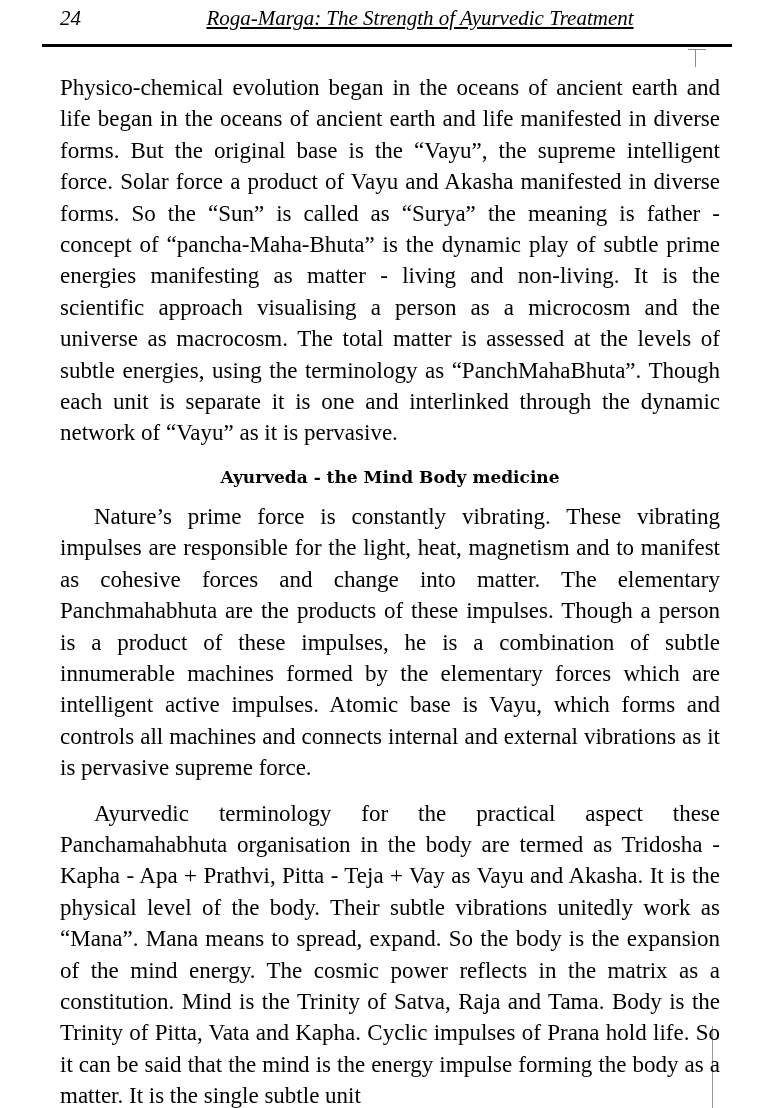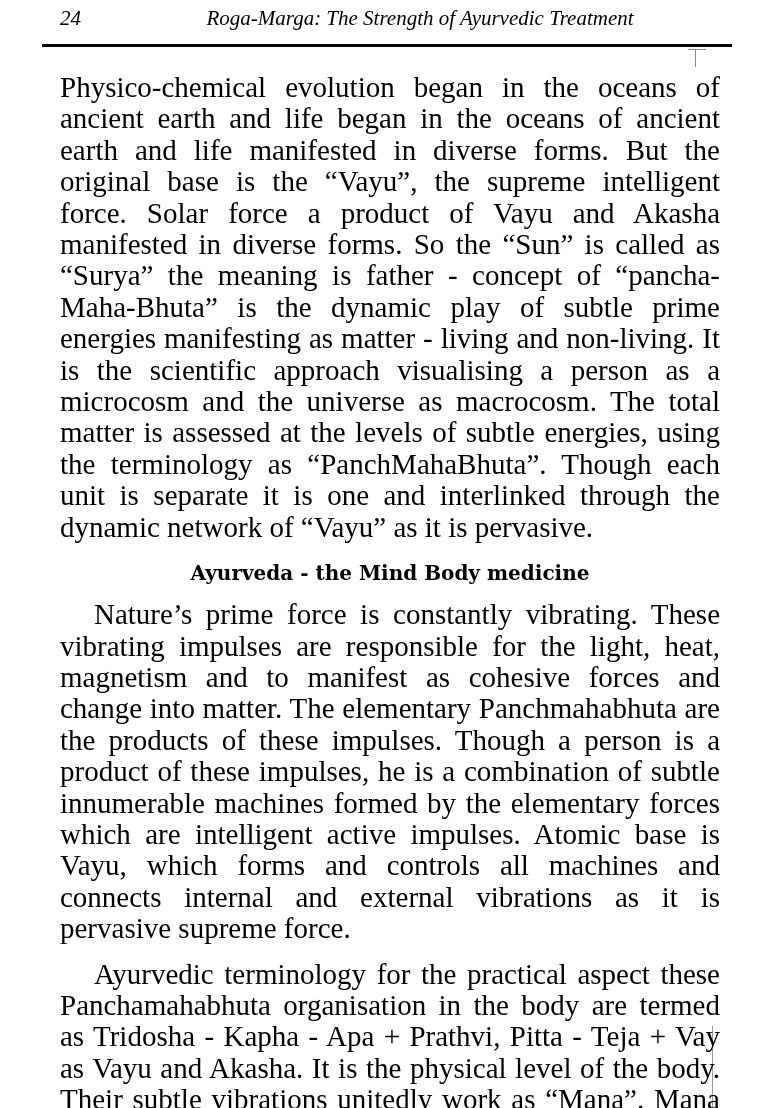--- a/index.html
+++ b/index.html
@@ -37,20 +37,21 @@
     text-align: left;
     font-style: italic;
     font-size: 21px;
   }
   .header .running-title {
     flex: 1;
     text-align: center;
     padding-right: 20px;
     white-space: nowrap;
     font-size: 21px;
+    text-decoration: underline;
   }
   .rule {
     position: absolute;
     top: 44px;
     left: 42px;
     width: 690px;
     height: 3px;
     background: #000000;
   }
   
@@ -79,37 +80,37 @@
     background: #9a9a9a;
   }
   .body-area {
     position: absolute;
     top: 72px;
     left: 60px;
     width: 660px;
   }
   p.para {
     margin: 0 0 14px 0;
-    font-size: 29px;
+    font-size: 23px;
     line-height: 31.4px;
     text-align: justify;
     text-justify: inter-word;
     hyphens: none;
   }
   p.para.first {
     text-indent: 0;
   }
   p.para.indent {
     text-indent: 34px;
     font-family: Liberation Serif, serif;
   }
   h2.section-heading {
     font-family: "DejaVu Serif", serif;
     font-weight: bold;
-    font-size: 20px;
+    font-size: 17px;
     text-align: center;
     margin: 18px 0 14px 0;
     letter-spacing: 0px;
   }
   .last-para {
     margin-bottom: 0;
   }
 </style>
 </head>
 <body>

